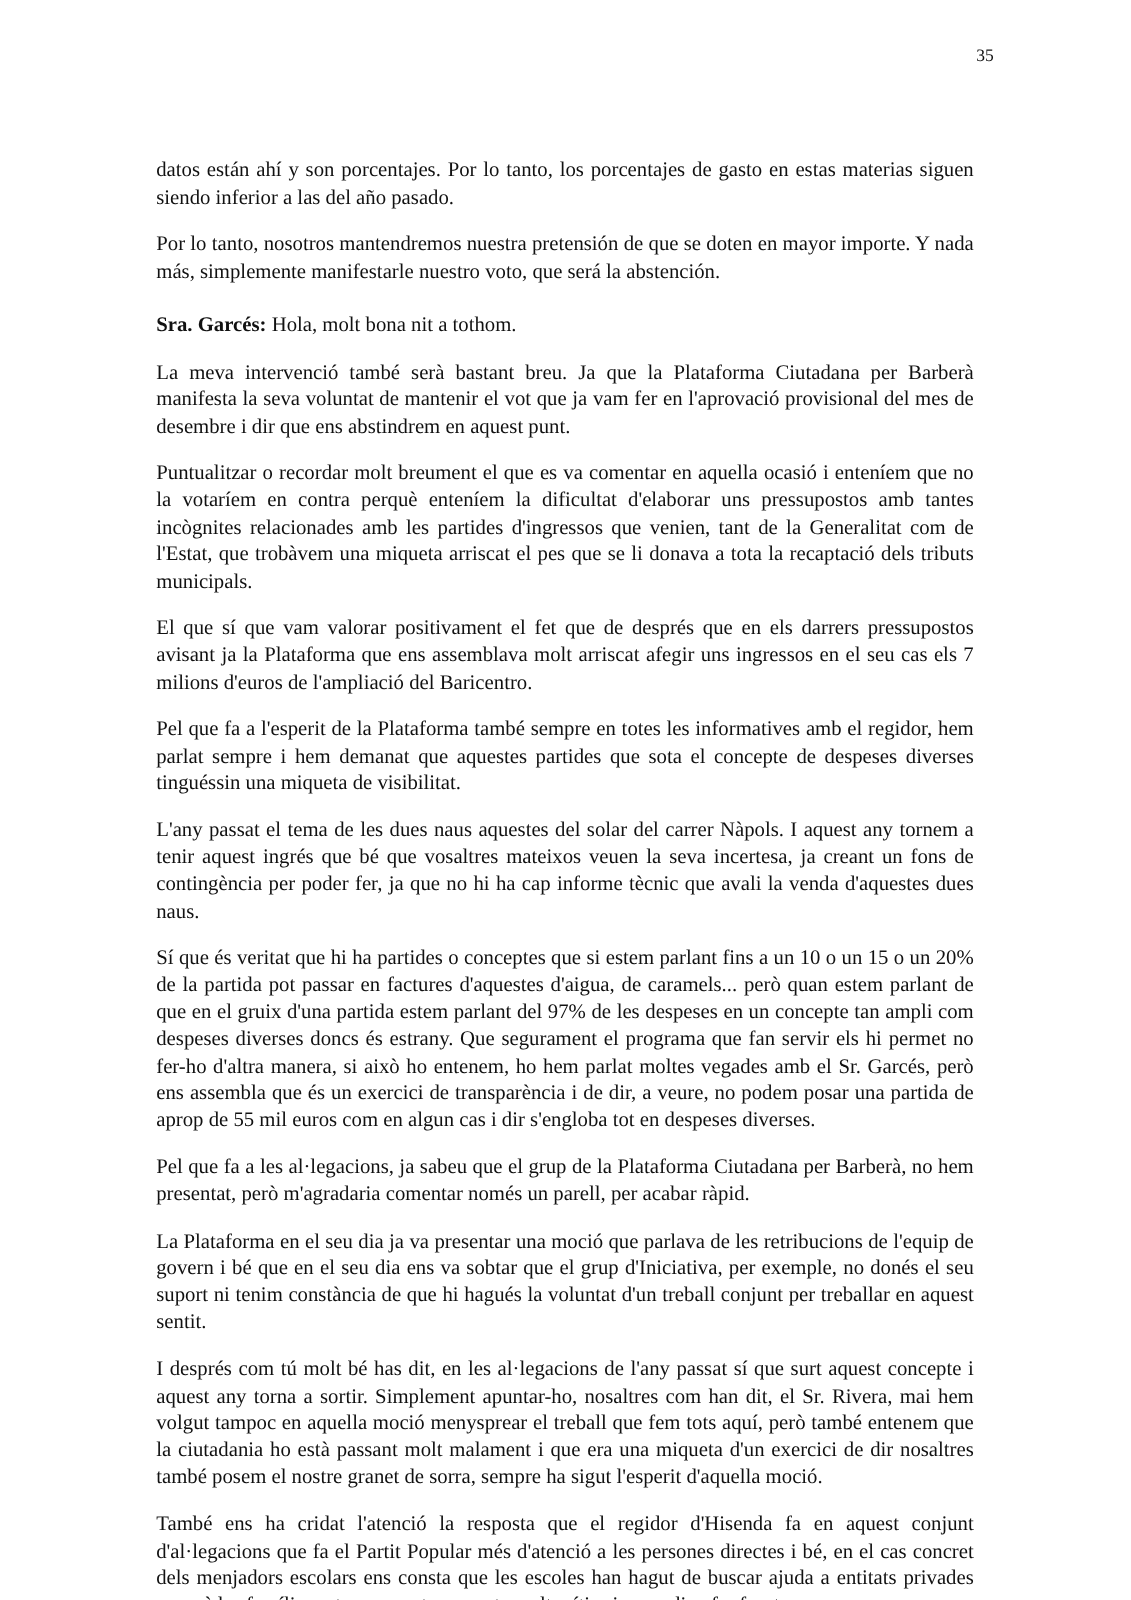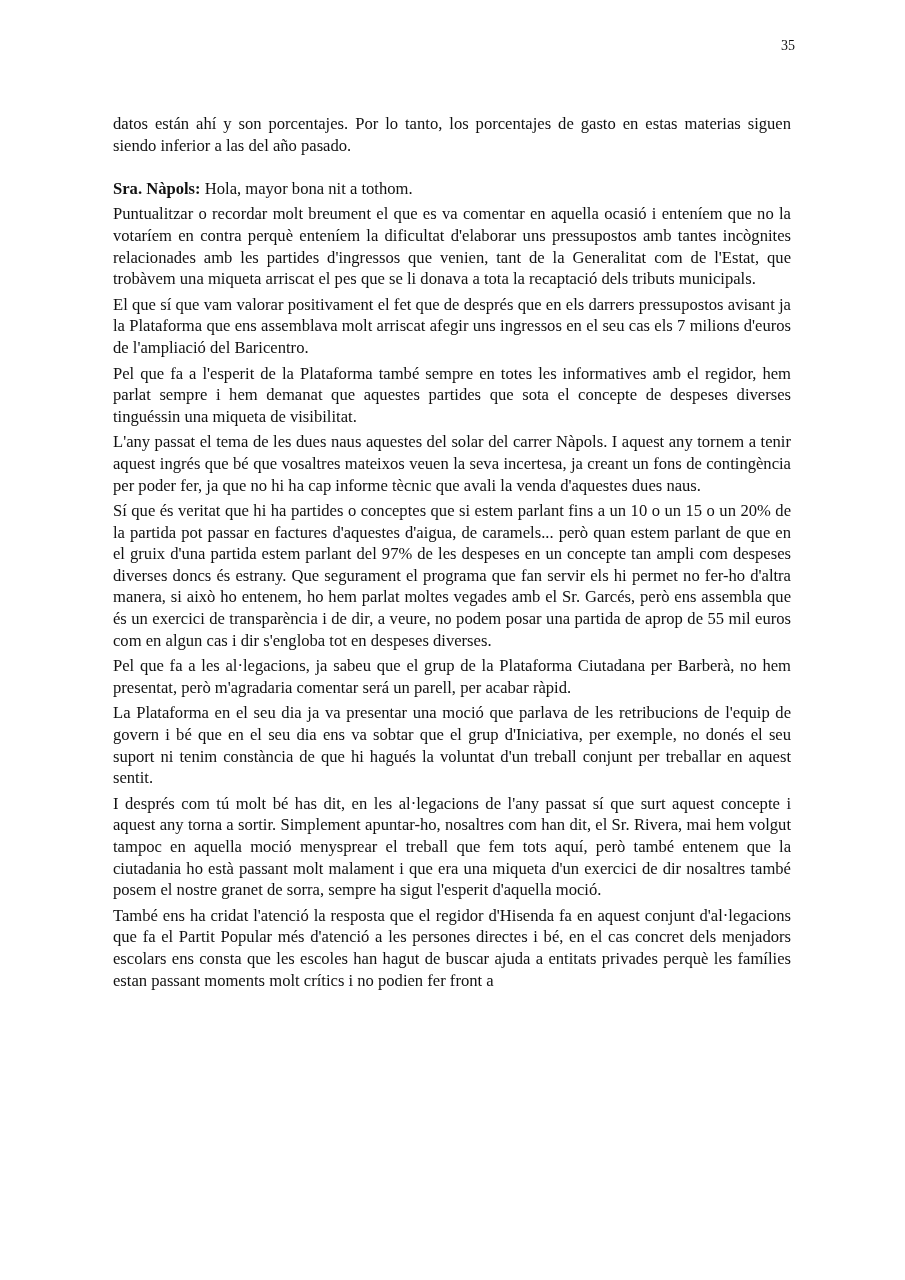--- a/index.html
+++ b/index.html
@@ -8,34 +8,36 @@
     position: absolute; top: 38px; left: 740px; width: 55px;
     text-align: right;
     font-family: "Liberation Serif", serif; font-weight: normal; font-size: 14px;
     color: #111;
   }
   .content {
     position: absolute; top: 109px; left: 109px; width: 686px;
     font-family: "Liberation Serif", serif; font-size: 16.6px; line-height: 21.6px;
     color: #111; text-align: justify;
   }
-  .content p { margin: 4px; }
+  .content p { margin: 16px; }
   .content p.gap { margin-top: 21.6px; }
   .speaker { font-weight: bold; }
 </style>
 </head>
 <body>
 
 <div class="page-number">35</div>
 
 <div class="content">
   <p>datos están ahí y son porcentajes. Por lo tanto, los porcentajes de gasto en estas materias siguen siendo inferior a las del año pasado.</p>
-  <p class="gap"><span class="speaker">Sra. Nàpols:</span><span> Hola, mayor bona nit a tothom.</span></p>
+  <p>Por lo tanto, nosotros mantendremos nuestra pretensión de que se doten en mayor importe. Y nada más, simplemente manifestarle nuestro voto, que será la abstención.</p>
+  <p class="gap"><span class="speaker">Sra. Garcés:</span><span> Hola, molt bona nit a tothom.</span></p>
+  <p>La meva intervenció també serà bastant breu. Ja que la Plataforma Ciutadana per Barberà manifesta la seva voluntat de mantenir el vot que ja vam fer en l'aprovació provisional del mes de desembre i dir que ens abstindrem en aquest punt.</p>
   <p>Puntualitzar o recordar molt breument el que es va comentar en aquella ocasió i enteníem que no la votaríem en contra perquè enteníem la dificultat d'elaborar uns pressupostos amb tantes incògnites relacionades amb les partides d'ingressos que venien, tant de la Generalitat com de l'Estat, que trobàvem una miqueta arriscat el pes que se li donava a tota la recaptació dels tributs municipals.</p>
   <p>El que sí que vam valorar positivament el fet que de després que en els darrers pressupostos avisant ja la Plataforma que ens assemblava molt arriscat afegir uns ingressos en el seu cas els 7 milions d'euros de l'ampliació del Baricentro.</p>
   <p>Pel que fa a l'esperit de la Plataforma també sempre en totes les informatives amb el regidor, hem parlat sempre i hem demanat que aquestes partides que sota el concepte de despeses diverses tinguéssin una miqueta de visibilitat.</p>
   <p>L'any passat el tema de les dues naus aquestes del solar del carrer Nàpols. I aquest any tornem a tenir aquest ingrés que bé que vosaltres mateixos veuen la seva incertesa, ja creant un fons de contingència per poder fer, ja que no hi ha cap informe tècnic que avali la venda d'aquestes dues naus.</p>
   <p>Sí que és veritat que hi ha partides o conceptes que si estem parlant fins a un 10 o un 15 o un 20% de la partida pot passar en factures d'aquestes d'aigua, de caramels... però quan estem parlant de que en el gruix d'una partida estem parlant del 97% de les despeses en un concepte tan ampli com despeses diverses doncs és estrany. Que segurament el programa que fan servir els hi permet no fer-ho d'altra manera, si això ho entenem, ho hem parlat moltes vegades amb el Sr. Garcés, però ens assembla que és un exercici de transparència i de dir, a veure,  no podem posar una partida de aprop de 55 mil euros com en algun cas i dir s'engloba tot en despeses diverses.</p>
-  <p>Pel que fa a les al·legacions, ja sabeu que el grup de la Plataforma Ciutadana per Barberà,  no hem presentat, però m'agradaria comentar será un parell, per acabar ràpid.</p>
+  <p>Pel que fa a les al·legacions, ja sabeu que el grup de la Plataforma Ciutadana per Barberà,  no hem presentat, però m'agradaria comentar només un parell, per acabar ràpid.</p>
   <p>La Plataforma en el seu dia ja va presentar una moció que parlava de les retribucions de l'equip de govern i bé que en el seu dia ens va sobtar que el grup d'Iniciativa, per exemple,  no donés el seu suport ni tenim constància de que hi hagués la voluntat d'un treball conjunt per treballar en aquest sentit.</p>
   <p>I després com tú molt bé has dit, en les al·legacions de l'any passat sí que surt aquest concepte i aquest any torna a sortir. Simplement apuntar-ho, nosaltres com han dit, el Sr. Rivera, mai hem volgut tampoc en aquella moció menysprear el treball que fem tots aquí, però també entenem que la ciutadania ho està passant molt malament i que era una miqueta d'un exercici de dir nosaltres també posem el nostre granet de sorra, sempre ha sigut l'esperit d'aquella moció.</p>
   <p>També ens ha cridat l'atenció la resposta que el regidor d'Hisenda fa en aquest conjunt d'al·legacions que fa el Partit Popular més d'atenció a les persones directes i bé, en el cas concret dels menjadors escolars ens consta que les escoles han hagut de buscar ajuda a entitats privades perquè les famílies estan passant moments molt crítics i no podien fer front a</p>
 </div>
 
 </body></html>

